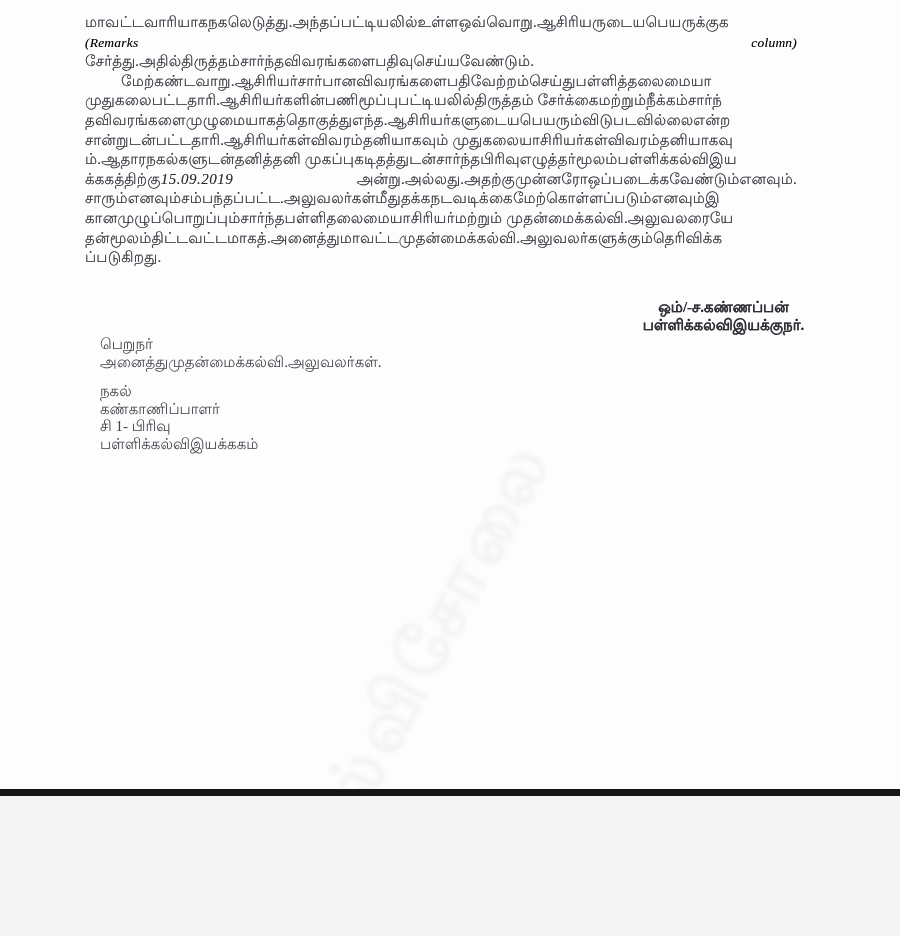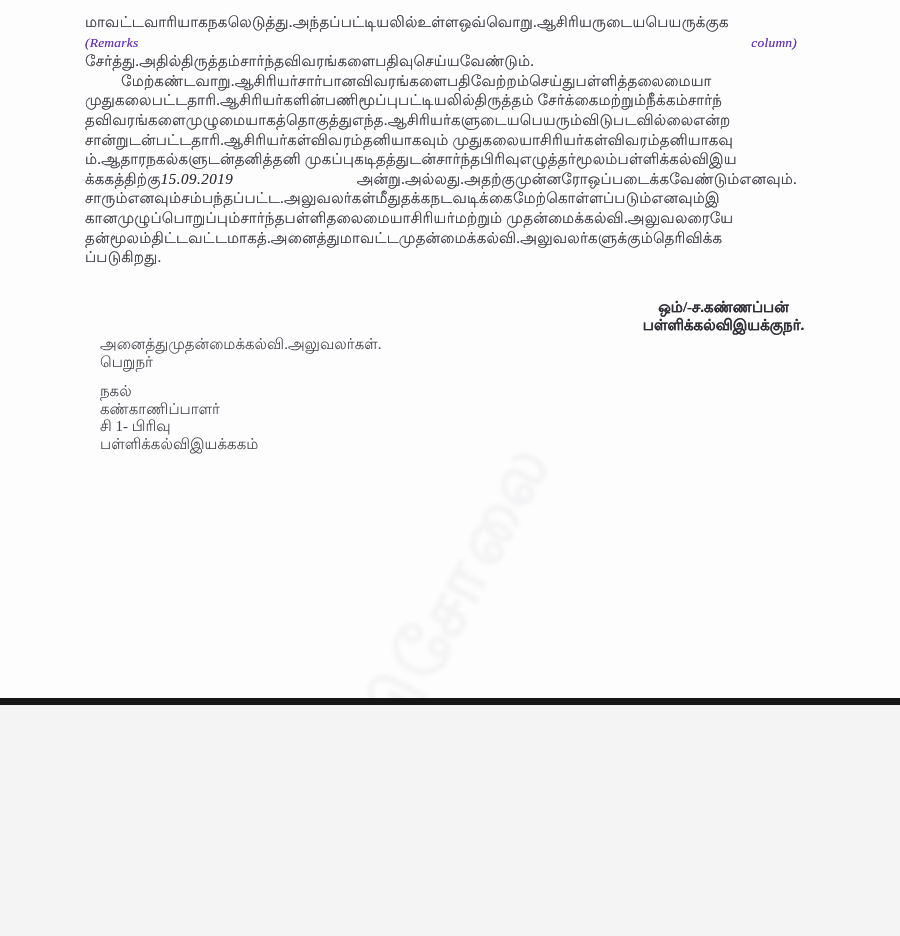--- a/index.html
+++ b/index.html
@@ -3,21 +3,21 @@
 <meta charset="utf-8">
 <style>
   html,body{margin:0;padding:0;}
   body{
     width:900px;height:936px;
     background:#f4f4f4;
     font-family:"Liberation Serif","DejaVu Serif",serif;
   }
   .page{
     position:relative;
-    width:900px;height:705px;
+    width:900px;height:796px;
     background:#fdfdfd;
     overflow:hidden;
     color:#3b3b42;
   }
   
   .doc{
     position:absolute;
     left:85px;top:13px;width:712px;
   }
   .line{
@@ -26,21 +26,21 @@
     white-space:nowrap;
     letter-spacing:0.2px;
     color:#3e3e46;
     text-shadow:0 0 0.4px rgba(60,60,70,0.55);
   }
   .indent{text-indent:36px;}
   .jline{display:flex;justify-content:space-between;white-space:nowrap;}
   .remarks-en{
     font-style:italic;
     font-size:13.5px;
-    color:#6d28d9;
+    color:#000000;
   }
   .date-bold{
     font-weight:normal;
     font-style:italic;
     letter-spacing:0.5px;
     color:#2e2e34;
   }
   .l10-left{display:inline-block;}
   
   .signature{
@@ -121,22 +121,22 @@
     <div class="line">தன்மூலம்திட்டவட்டமாகத்.அனைத்துமாவட்டமுதன்மைக்கல்வி.அலுவலர்களுக்கும்தெரிவிக்க</div>
     <div class="line">ப்படுகிறது.</div>
   </div>
 
   <div class="signature">
     <div>ஒம்/-ச.கண்ணப்பன்</div>
     <div>பள்ளிக்கல்விஇயக்குநர்.</div>
   </div>
 
   <div class="recipient">
+    <div>பெறுநர்</div>
     <div>அனைத்துமுதன்மைக்கல்வி.அலுவலர்கள்.</div>
-    <div>பெறுநர்</div>
   </div>
 
   <div class="copy">
     <div>நகல்</div>
     <div>கண்காணிப்பாளர்</div>
     <div>சி 1- பிரிவு</div>
     <div>பள்ளிக்கல்விஇயக்ககம்</div>
   </div>
 
   <div class="bottom-bar"></div>

